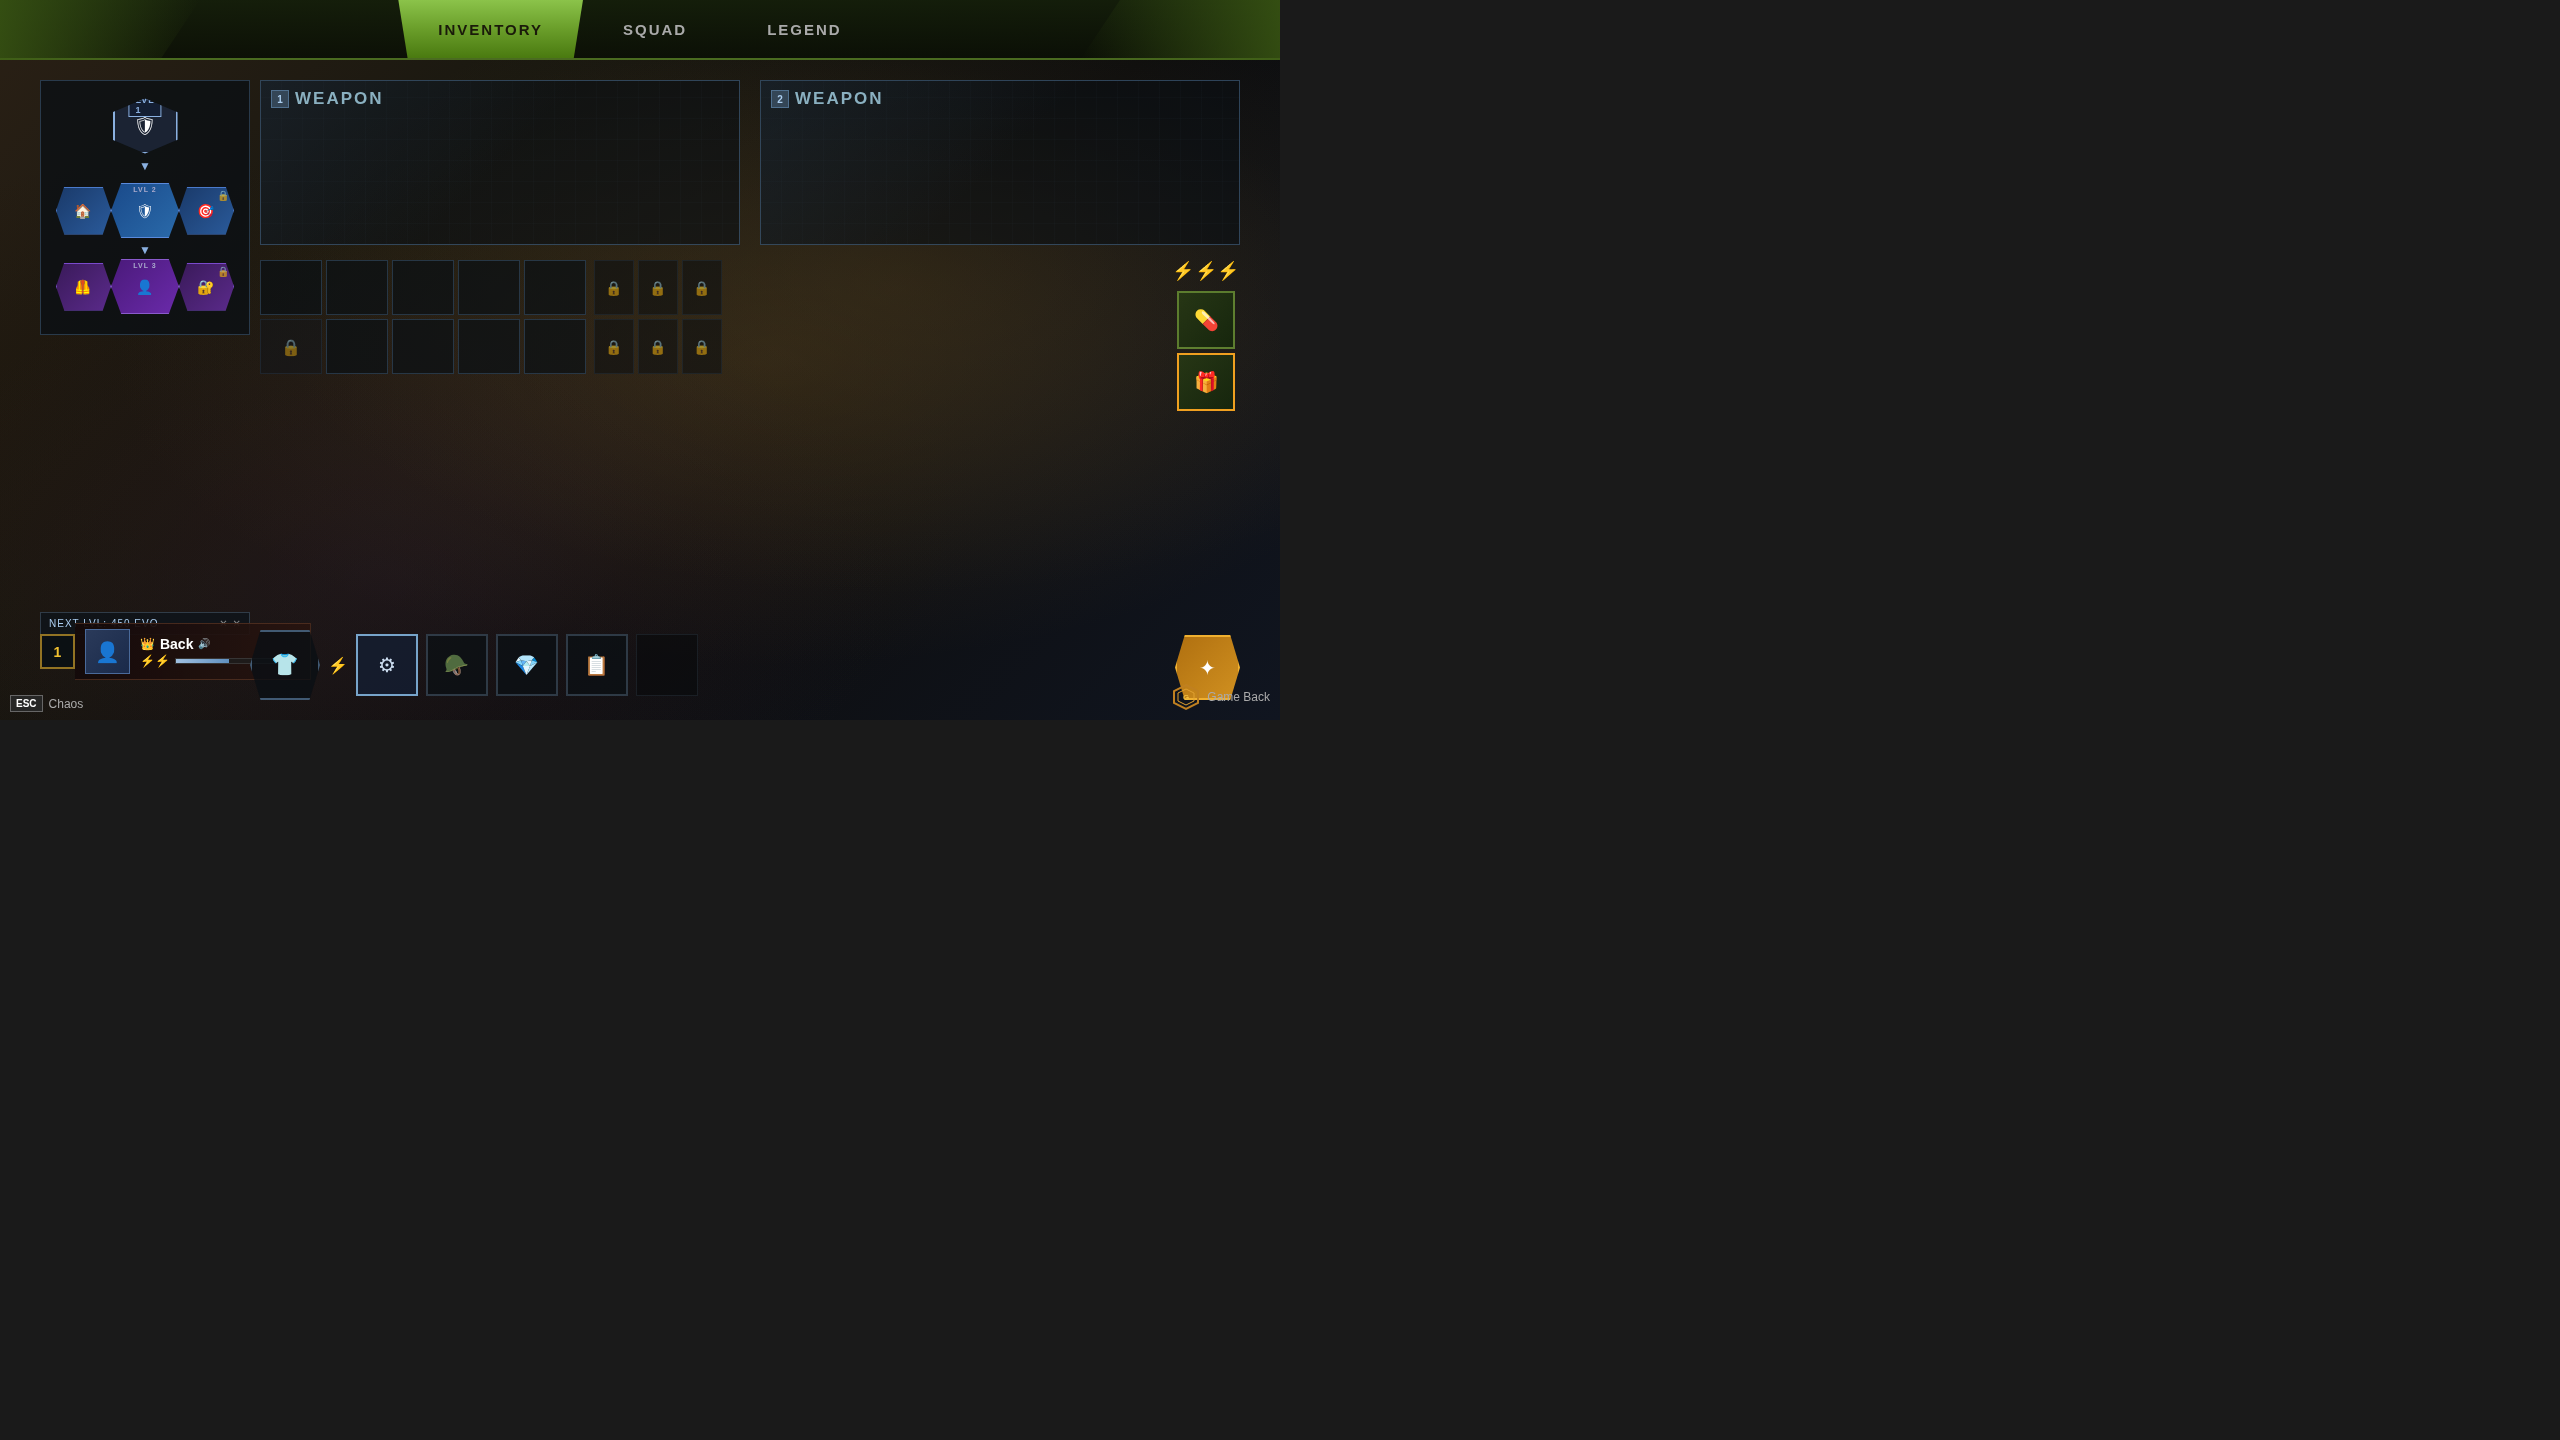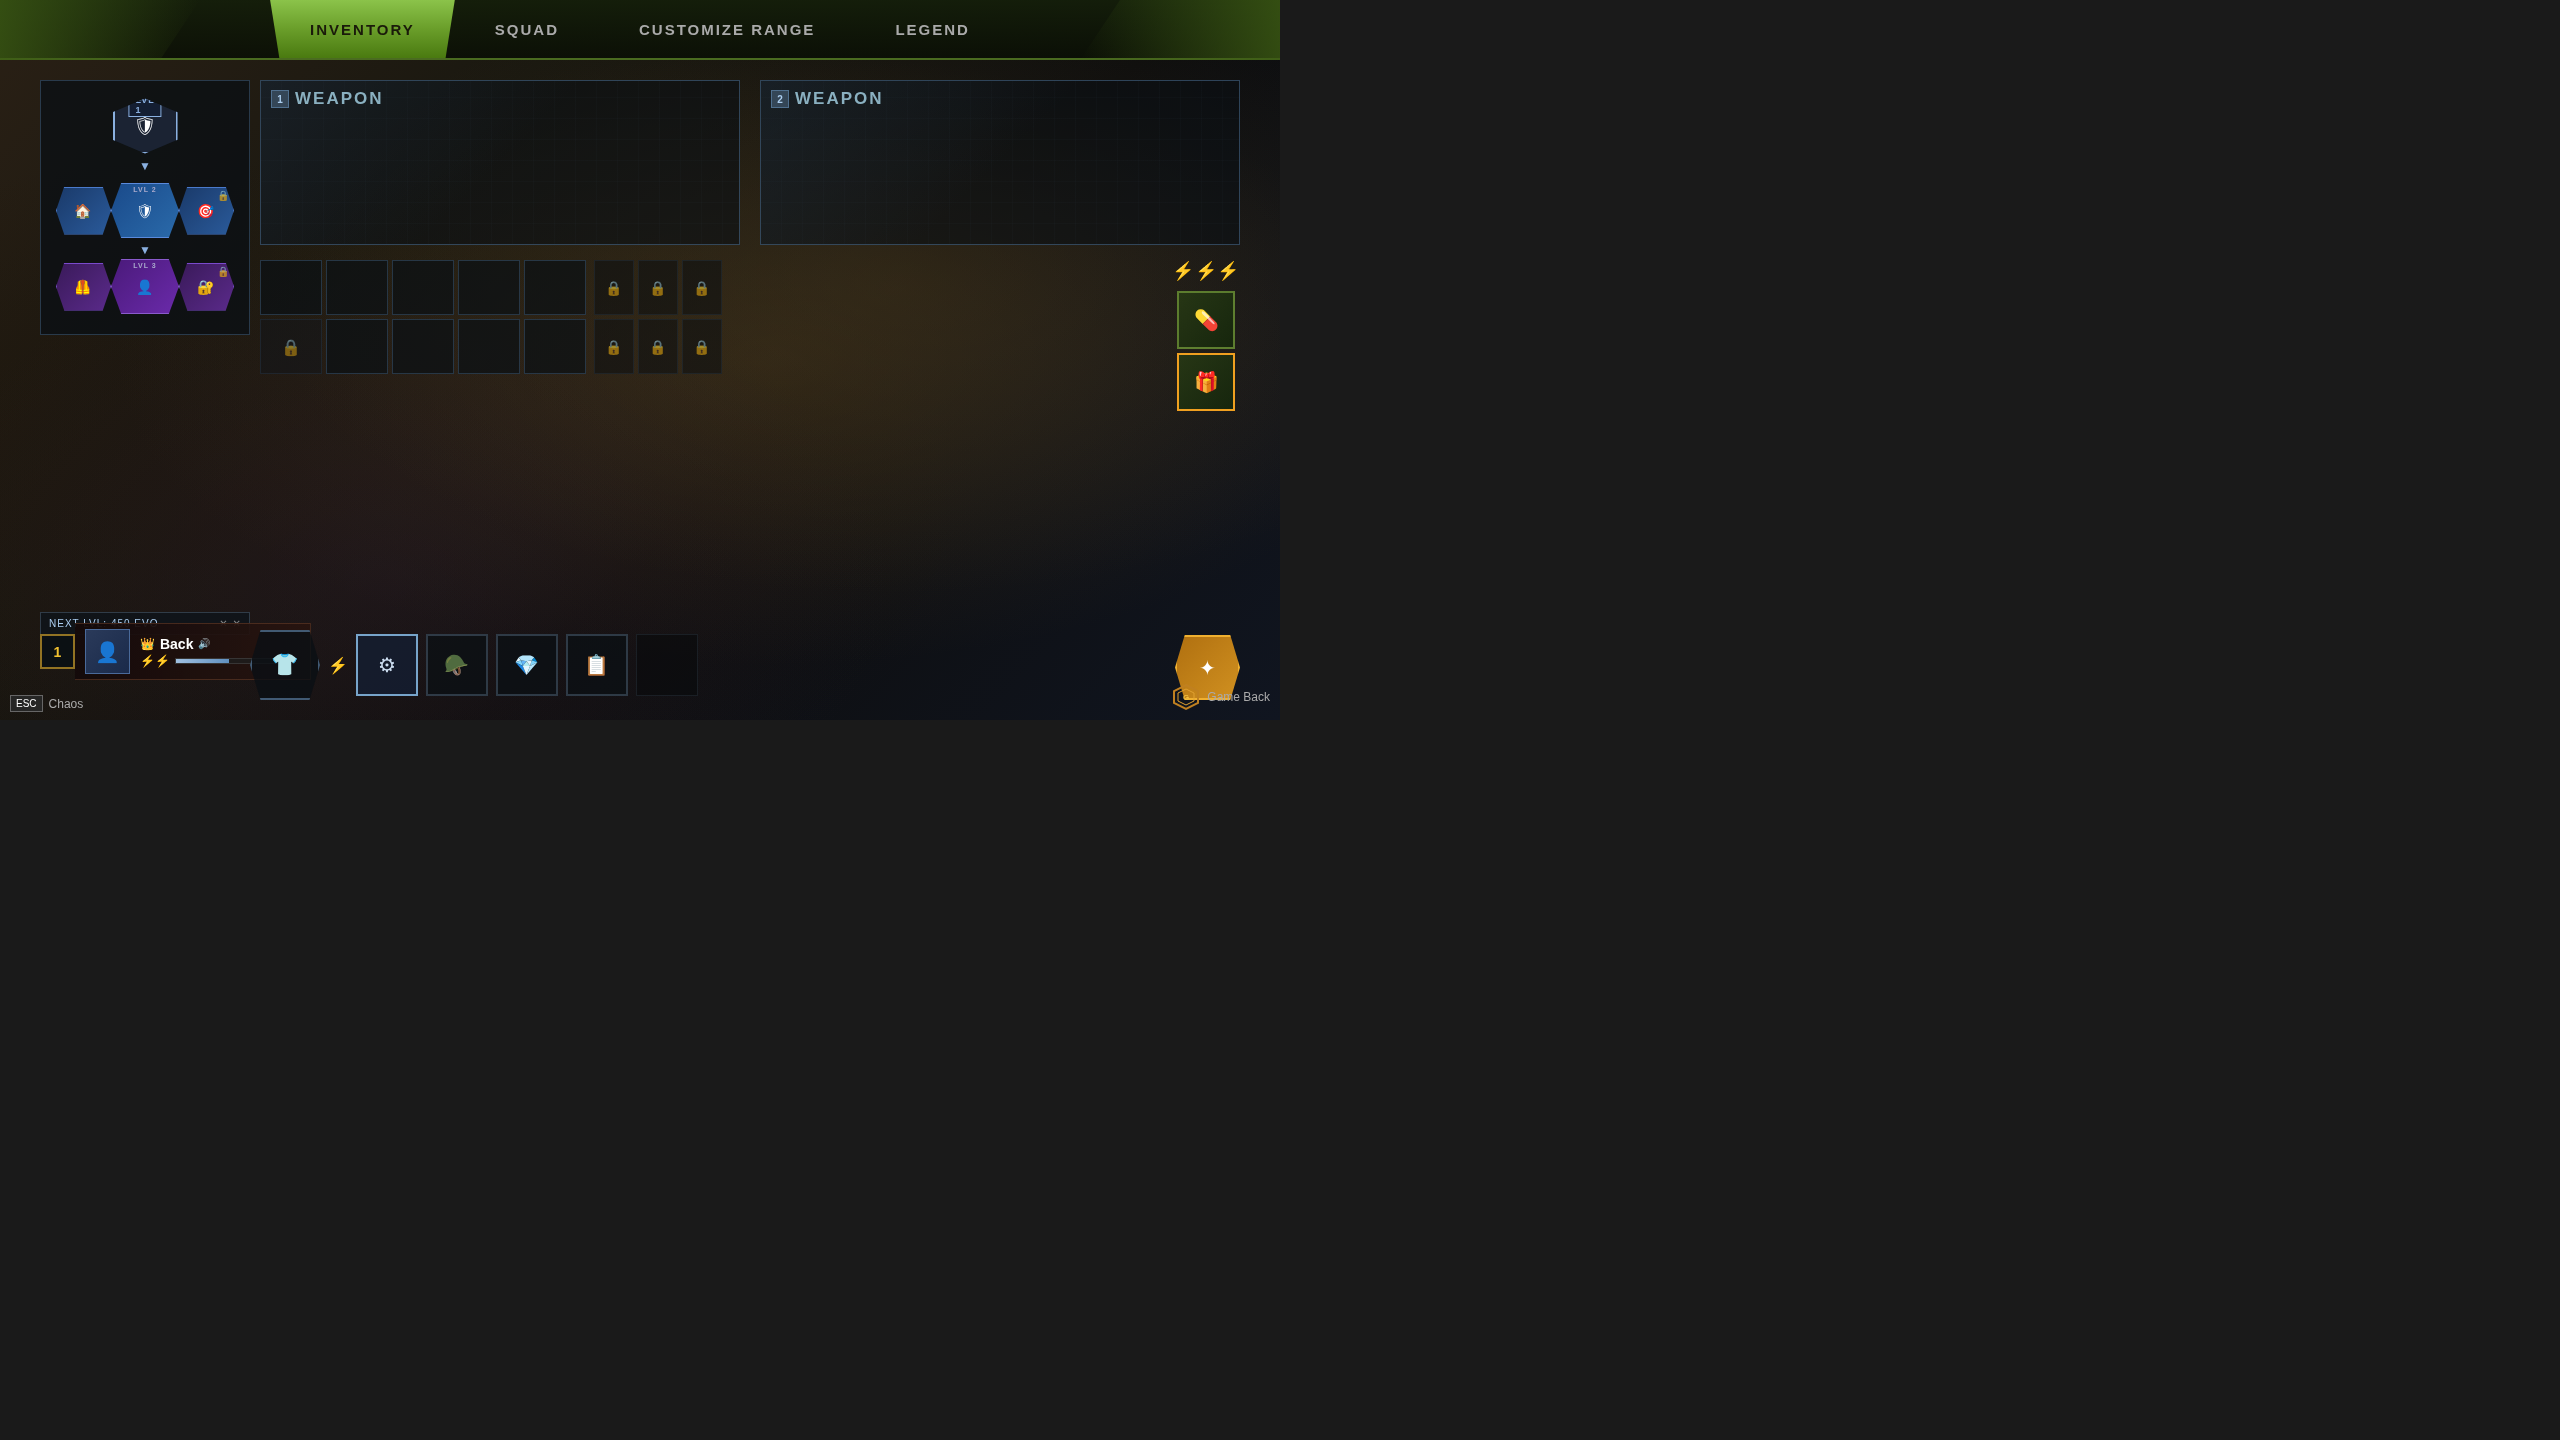--- a/index.html
+++ b/index.html
@@ -587,21 +587,21 @@
       color: #aaa;
       font-size: 12px;
       z-index: 100;
     }
 
     .esc-key {
       background: rgba(40,40,40,0.9);
       border: 1px solid #666;
       color: #fff;
       font-size: 10px;
-      font-weight: normal;
+      font-weight: bold;
       padding: 2px 5px;
     }
 
     
     .game-menu {
       position: absolute;
       bottom: 8px;
       right: 10px;
       display: flex;
       align-items: center;
@@ -655,23 +655,20 @@
 <div class="bg-scene"></div>
 
 <div class="top-nav">
   <div class="corner-deco-left"></div>
 
   <div class="nav-tab active">
     <span>INVENTORY</span>
   </div>
   <div class="nav-tab">
     <span>SQUAD</span>
-  </div>
-  <div class="nav-tab">
-    <span>CUSTOMIZE RANGE</span>
   </div>
   <div class="nav-tab">
     <span>LEGEND</span>
   </div>
 
   <div class="corner-deco-right"></div>
 </div>
 
 <div class="main-content">
 

